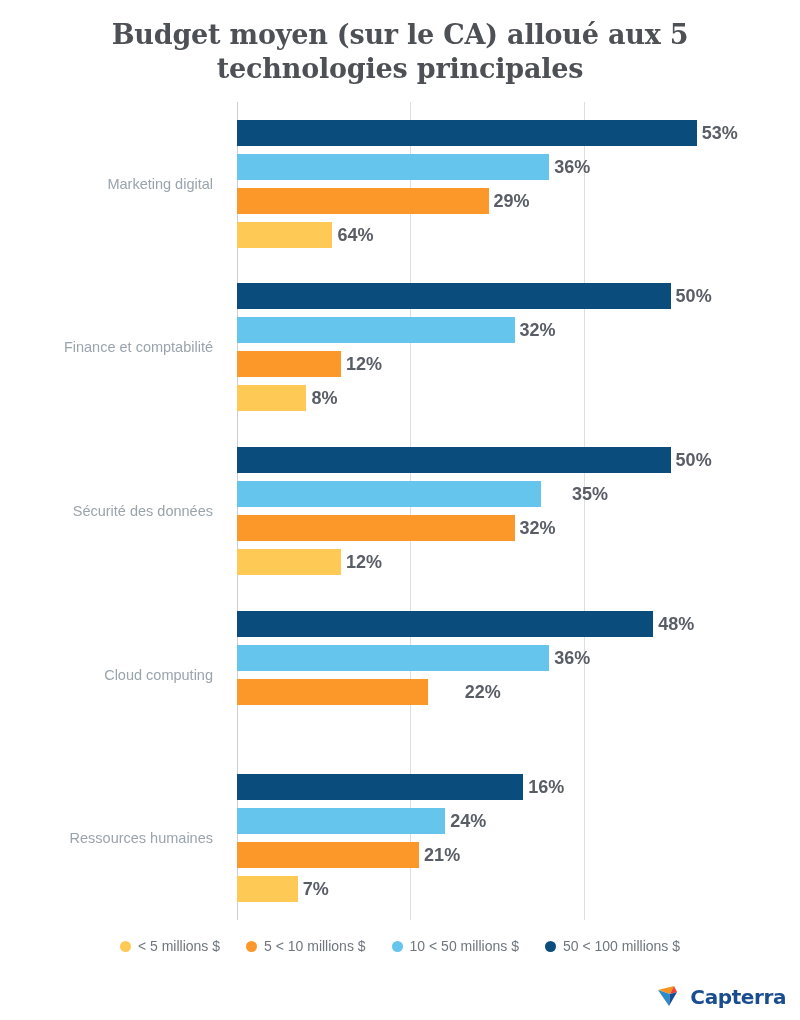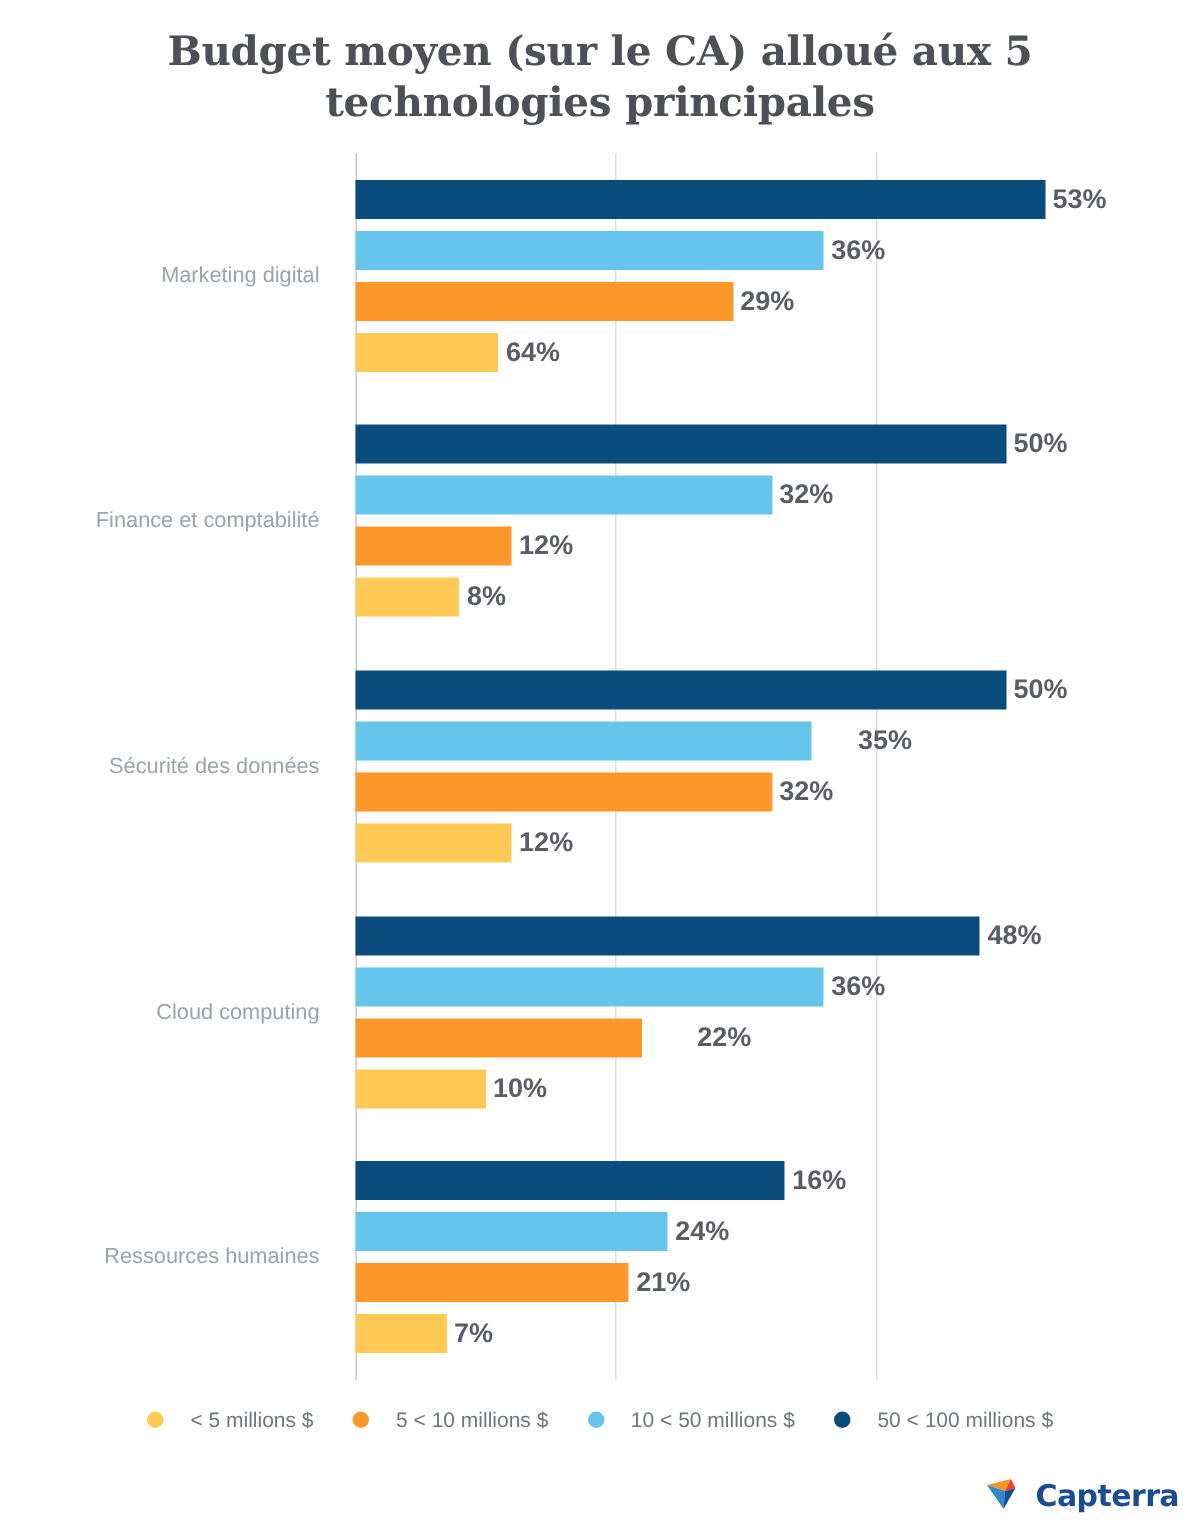--- a/index.html
+++ b/index.html
@@ -75,21 +75,21 @@
 
   
   .legend {
     position:absolute;
     left:0; top:938px; width:800px;
     display:flex;
     justify-content:center;
     align-items:center;
     gap:26px;
   }
-  .legend-item { display:flex; align-items:center; gap:18px; }
+  .legend-item { display:flex; align-items:center; gap:7px; }
   .legend-dot {
     width:11px; height:11px; border-radius:50%;
     flex:none;
   }
   .legend-label {
     font-size:14px;
     color:#6e767e;
     white-space:nowrap;
   }
 
@@ -183,24 +183,20 @@
           <div class="bar" style="width: 416.276px; background: rgb(10, 77, 124);"></div>
           <span class="bar-value" style="left: 416.276px;">48%</span>
         </div>
         <div class="bar-row" style="top: 542.6px; width: 503px;">
           <div class="bar" style="width: 312.207px; background: rgb(102, 197, 236);"></div>
           <span class="bar-value" style="left: 312.207px;">36%</span>
         </div>
         <div class="bar-row" style="top: 576.6px; width: 503px;">
           <div class="bar" style="width: 190.793px; background: rgb(251, 152, 41);"></div>
           <span class="bar-value" style="left: 190.793px; margin-left: 32px;">22%</span>
-        </div>
-        <div class="bar-row" style="top: 610.6px; width: 503px;">
-          <div class="bar" style="width: 86.7241px; background: rgb(255, 201, 85);"></div>
-          <span class="bar-value" style="left: 86.7241px;">10%</span>
         </div>
         <div class="bar-row" style="top: 672.2px; width: 503px;">
           <div class="bar" style="width: 286.19px; background: rgb(10, 77, 124);"></div>
           <span class="bar-value" style="left: 286.19px;">16%</span>
         </div>
         <div class="bar-row" style="top: 706.2px; width: 503px;">
           <div class="bar" style="width: 208.138px; background: rgb(102, 197, 236);"></div>
           <span class="bar-value" style="left: 208.138px;">24%</span>
         </div>
         <div class="bar-row" style="top: 740.2px; width: 503px;">

